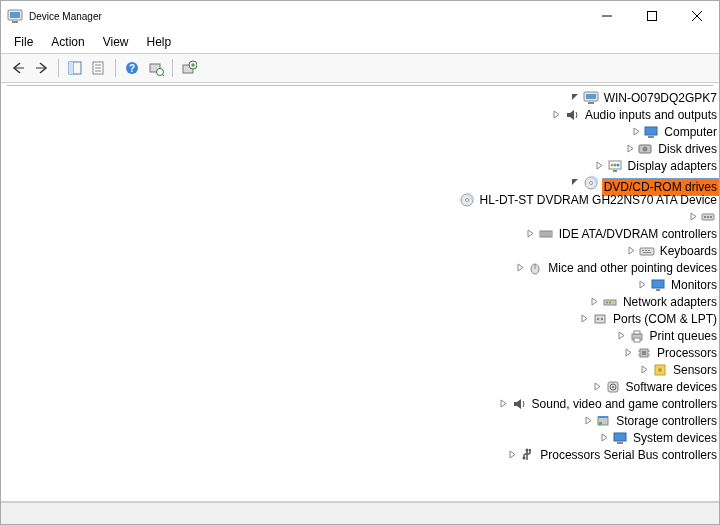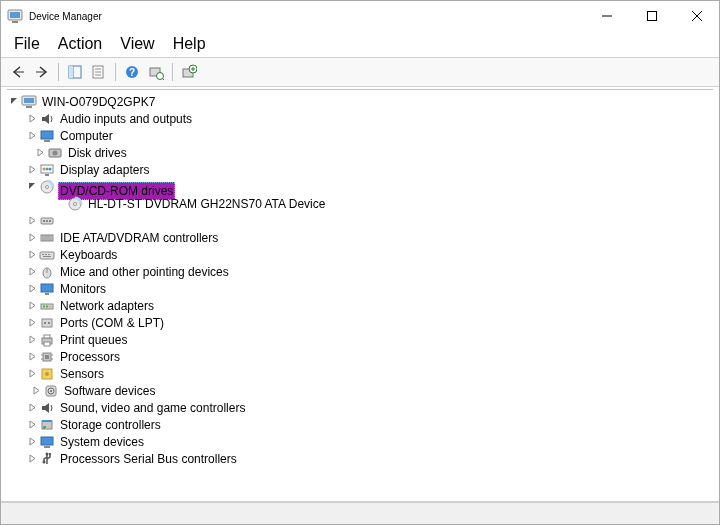--- a/index.html
+++ b/index.html
@@ -34,21 +34,21 @@
   font-family: "Segoe UI Symbol", sans-serif;
 }
 
 .menubar {
   display: flex;
   padding: 2px 4px;
   background: #fff;
 }
 .menu-item {
   padding: 2px 9px;
-  font-size: 16px;
+  font-size: 12px;
 }
 
 .toolbar {
   display: flex;
   align-items: center;
   gap: 2px;
   padding: 3px 6px;
   border-top: 1px solid #d0d0d0;
   border-bottom: 1px solid #d0d0d0;
   background: #f8f8f8;
@@ -79,37 +79,38 @@
   background: #c0c0c0;
 }
 .tree {
   margin-top: 4px;
 }
 .tree-row {
   display: flex;
   align-items: center;
   height: 17px;
   white-space: nowrap;
+  justify-content: flex-end;
 }
 .exp {
   width: 14px; height: 14px;
   display: flex; align-items: center; justify-content: center;
   color: #555;
   font-size: 10px;
   cursor: pointer;
 }
 .exp.empty { visibility: hidden; }
 .node-icon { width: 16px; height: 16px; display:flex; align-items:center; justify-content:center; margin-right: 3px; }
 .node-label {
   padding: 0 2px;
   font-size: 12px;
   line-height: 16px;
 }
 .node-label.selected {
-  background: #a21caf;
+  background: #f97316;
   border: 1px dotted #7aa7d8;
   padding: 0 1px;
   margin-top: 8px;
 }
 .status-area {
   height: 22px;
   border-top: 1px solid #d0d0d0;
   background: #f0f0f0;
 }
 svg { display: block; }

